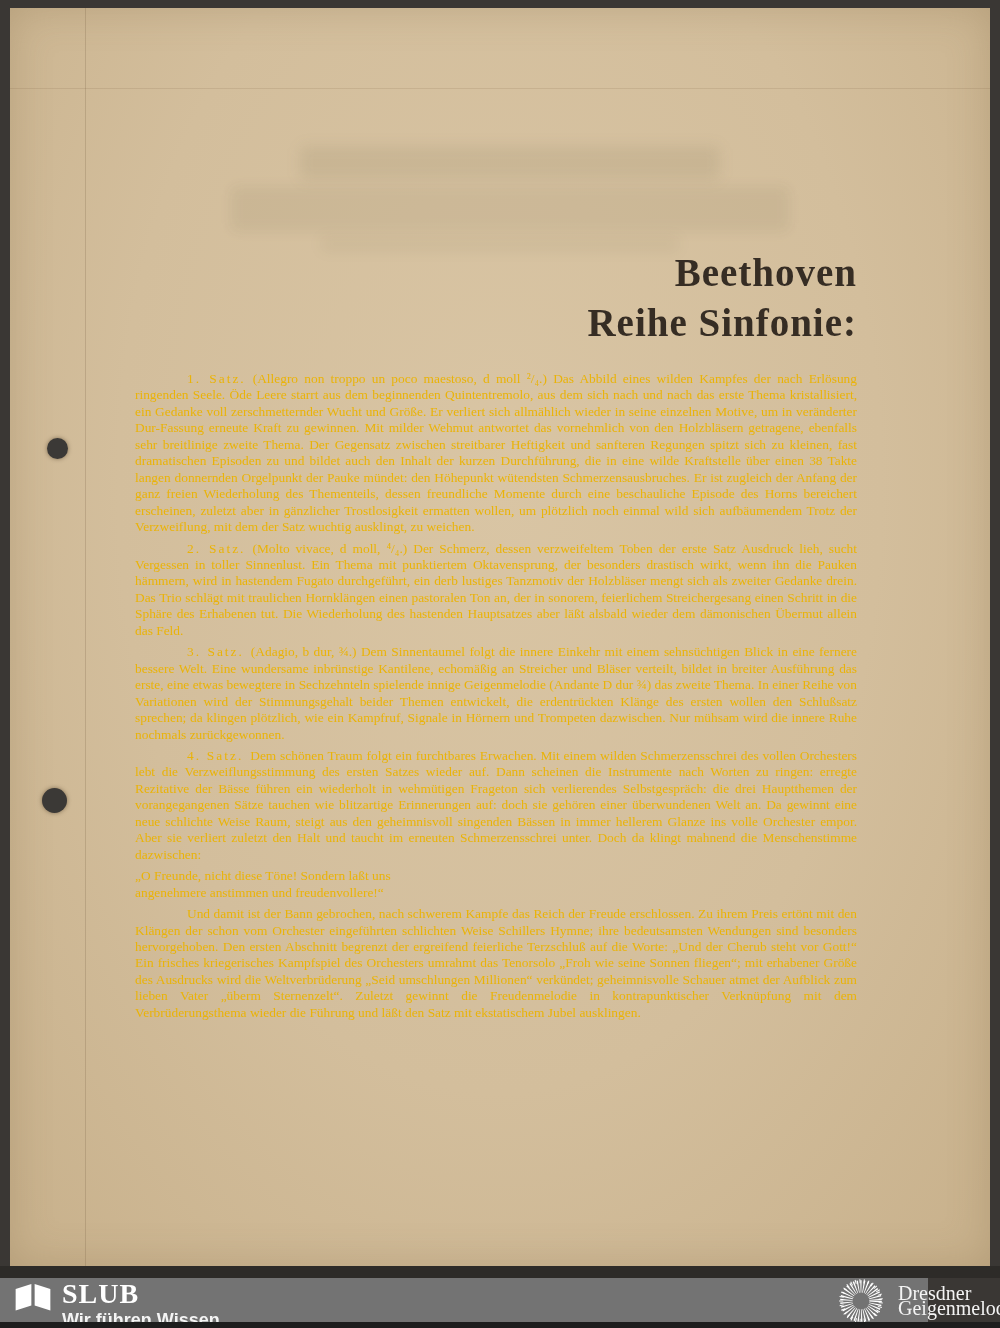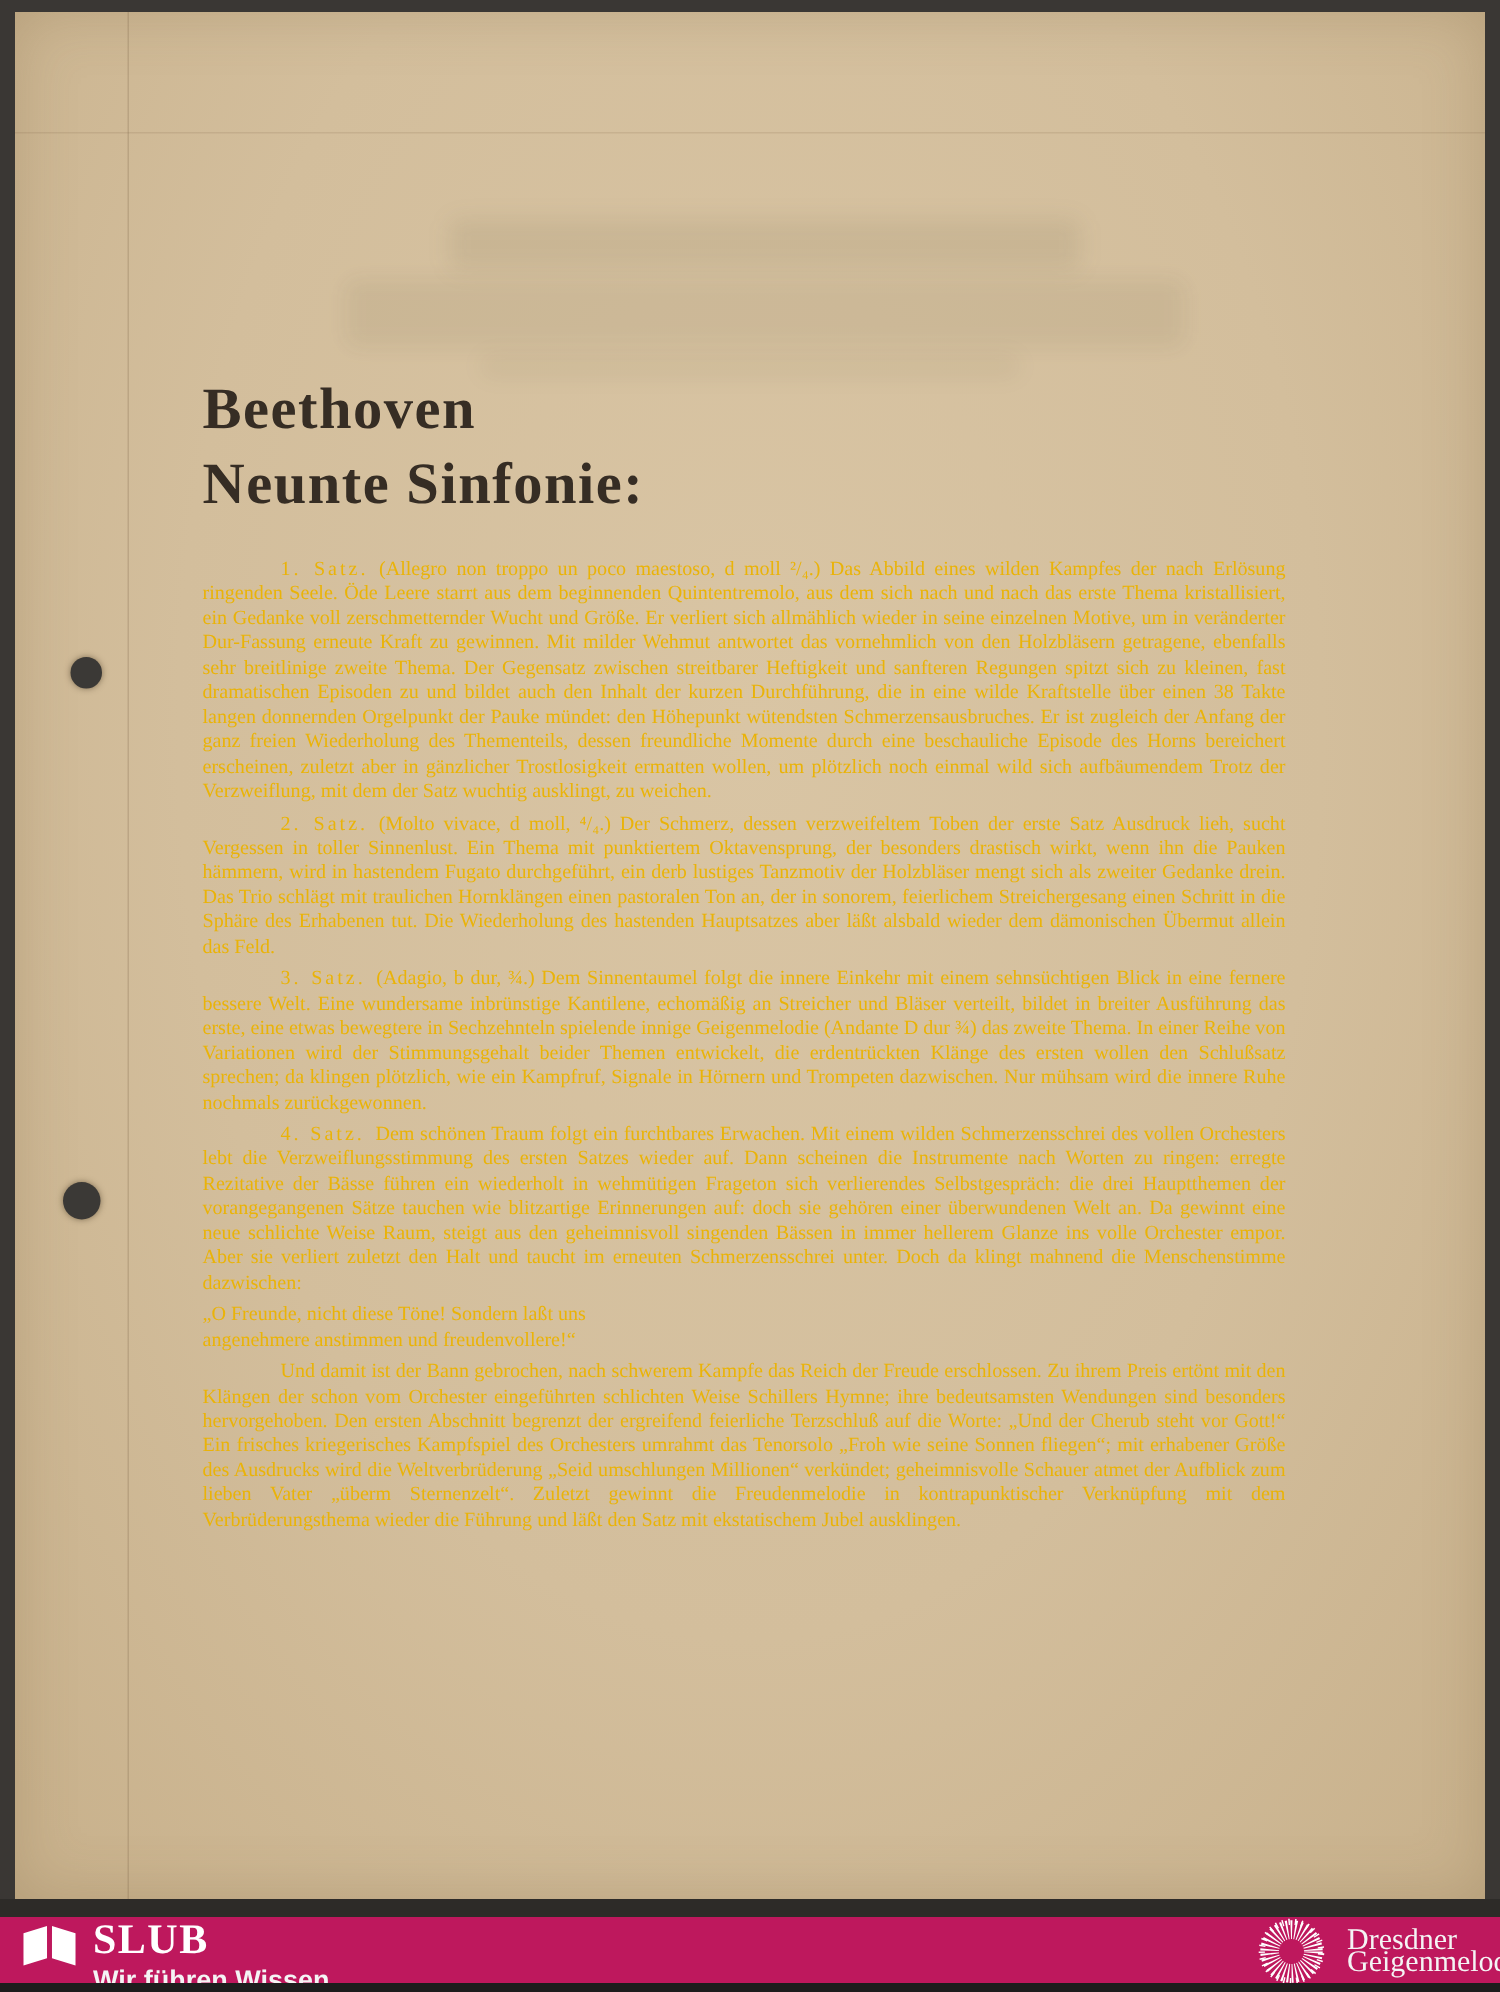--- a/index.html
+++ b/index.html
@@ -14,33 +14,33 @@
   .crease-h{position:absolute;left:10px;top:88px;width:980px;height:1px;background:rgba(110,88,58,.14);}
   .hole{position:absolute;border-radius:50%;background:#3b3936;box-shadow:0 0 4px rgba(60,45,25,.55);}
   .hole-1{left:47px;top:438px;width:21px;height:21px;}
   .hole-2{left:42px;top:788px;width:25px;height:25px;}
   .ghost{position:absolute;background:rgba(95,88,58,.10);filter:blur(7px);border-radius:6px;}
   .ghost-1{left:300px;top:146px;width:420px;height:34px;}
   .ghost-2{left:230px;top:186px;width:560px;height:46px;opacity:.85;}
   .ghost-3{left:320px;top:236px;width:360px;height:16px;opacity:.7;}
 
   
-  .title-block{position:absolute;left:135px;top:248px;width:722px;text-align:left;color:#362d24;}
+  .title-block{position:absolute;left:135px;top:248px;width:722px;text-align:right;color:#362d24;}
   .title-line{font-size:39px;font-weight:bold;letter-spacing:1px;line-height:50px;}
   .body-col{position:absolute;left:135px;top:371px;width:722px;color:#eab308;
     font-size:13.4px;line-height:16.45px;text-align:justify;}
   .body-col p{margin:0 0 0 0;text-indent:52px;}
   .body-col p + p{margin-top:5px;}
   .movement-label{letter-spacing:2px;font-weight:normal;padding-right:7px;}
   .quote{margin-top:7px;text-align:center;text-indent:0;}
   .closing{margin-top:6px;}
 
   
   .strip-mid{position:absolute;left:0;top:1266px;width:1000px;height:12px;background:#2d2b28;}
-  .footer{position:absolute;left:0;top:1278px;width:1000px;height:44px;background:#be185d;}
+  .footer{position:absolute;left:0;top:1278px;width:928px;height:44px;background:#737373;}
   .strip-bottom{position:absolute;left:0;top:1322px;width:1000px;height:6px;background:#1d1d1d;}
 
   .slub-block{position:absolute;left:14px;top:3px;display:flex;align-items:flex-start;}
   .slub-book{margin-top:2px;}
   .slub-textcol{margin-left:10px;}
   .slub-name{font-family:"Liberation Serif","DejaVu Serif",serif;font-weight:bold;font-size:28px;
     line-height:26px;color:#ffffff;letter-spacing:1px;}
   .slub-tagline{font-family:"Liberation Sans","DejaVu Sans",sans-serif;font-weight:bold;
     font-size:18px;color:#f4f4f4;margin-top:3px;}
 
@@ -57,21 +57,21 @@
   <div class="crease-v"></div>
   <div class="crease-h"></div>
   <div class="ghost ghost-1"></div>
   <div class="ghost ghost-2"></div>
   <div class="ghost ghost-3"></div>
   <div class="hole hole-1"></div>
   <div class="hole hole-2"></div>
 
   <div class="title-block">
     <div class="title-line">Beethoven</div>
-    <div class="title-line">Neunte Sinfonie:</div>
+    <div class="title-line">Reihe Sinfonie:</div>
   </div>
 
   <div class="body-col">
     <p><span class="movement-label">1. Satz.</span><span>(Allegro non troppo un poco maestoso, d moll ²/₄.)  Das Abbild eines wilden Kampfes der nach Erlösung ringenden Seele.  Öde Leere starrt aus dem beginnenden Quintentremolo, aus dem sich nach und nach das erste Thema kristallisiert, ein Gedanke voll zerschmetternder Wucht und Größe.  Er verliert sich allmählich wieder in seine einzelnen Motive, um in veränderter Dur-Fassung erneute Kraft zu gewinnen.  Mit milder Wehmut antwortet das vornehmlich von den Holzbläsern getragene, ebenfalls sehr breitlinige zweite Thema.  Der Gegensatz zwischen streitbarer Heftigkeit und sanfteren Regungen spitzt sich zu kleinen, fast dramatischen Episoden zu und bildet auch den Inhalt der kurzen Durchführung, die in eine wilde Kraftstelle über einen 38 Takte langen donnernden Orgelpunkt der Pauke mündet: den Höhepunkt wütendsten Schmerzensausbruches.  Er ist zugleich der Anfang der ganz freien Wiederholung des Thementeils, dessen freundliche Momente durch eine beschauliche Episode des Horns bereichert erscheinen, zuletzt aber in gänzlicher Trostlosigkeit ermatten wollen, um plötzlich noch einmal wild sich aufbäumendem Trotz der Verzweiflung, mit dem der Satz wuchtig ausklingt, zu weichen.</span></p>
     <p><span class="movement-label">2. Satz.</span><span>(Molto vivace, d moll, ⁴/₄.)  Der Schmerz, dessen verzweifeltem Toben der erste Satz Ausdruck lieh, sucht Vergessen in toller Sinnenlust.  Ein Thema mit punktiertem Oktavensprung, der besonders drastisch wirkt, wenn ihn die Pauken hämmern, wird in hastendem Fugato durchgeführt, ein derb lustiges Tanzmotiv der Holzbläser mengt sich als zweiter Gedanke drein.  Das Trio schlägt mit traulichen Hornklängen einen pastoralen Ton an, der in sonorem, feierlichem Streichergesang einen Schritt in die Sphäre des Erhabenen tut.  Die Wiederholung des hastenden Hauptsatzes aber läßt alsbald wieder dem dämonischen Übermut allein das Feld.</span></p>
     <p><span class="movement-label">3. Satz.</span><span>(Adagio, b dur, ¾.)  Dem Sinnentaumel folgt die innere Einkehr mit einem sehnsüchtigen Blick in eine fernere bessere Welt.  Eine wundersame inbrünstige Kantilene, echomäßig an Streicher und Bläser verteilt, bildet in breiter Ausführung das erste, eine etwas bewegtere in Sechzehnteln spielende innige Geigenmelodie (Andante D dur ¾) das zweite Thema.  In einer Reihe von Variationen wird der Stimmungsgehalt beider Themen entwickelt, die erdentrückten Klänge des ersten wollen den Schlußsatz sprechen; da klingen plötzlich, wie ein Kampfruf, Signale in Hörnern und Trompeten dazwischen.  Nur mühsam wird die innere Ruhe nochmals zurückgewonnen.</span></p>
     <p><span class="movement-label">4. Satz.</span><span>Dem schönen Traum folgt ein furchtbares Erwachen.  Mit einem wilden Schmerzensschrei des vollen Orchesters lebt die Verzweiflungsstimmung des ersten Satzes wieder auf.  Dann scheinen die Instrumente nach Worten zu ringen: erregte Rezitative der Bässe führen ein wiederholt in wehmütigen Frageton sich verlierendes Selbstgespräch: die drei Hauptthemen der vorangegangenen Sätze tauchen wie blitzartige Erinnerungen auf: doch sie gehören einer überwundenen Welt an.  Da gewinnt eine neue schlichte Weise Raum, steigt aus den geheimnisvoll singenden Bässen in immer hellerem Glanze ins volle Orchester empor.  Aber sie verliert zuletzt den Halt und taucht im erneuten Schmerzensschrei unter.  Doch da klingt mahnend die Menschenstimme dazwischen:</span></p>
     <p class="quote">
       </p>
       <div>„O Freunde, nicht diese Töne!  Sondern laßt uns</div>

